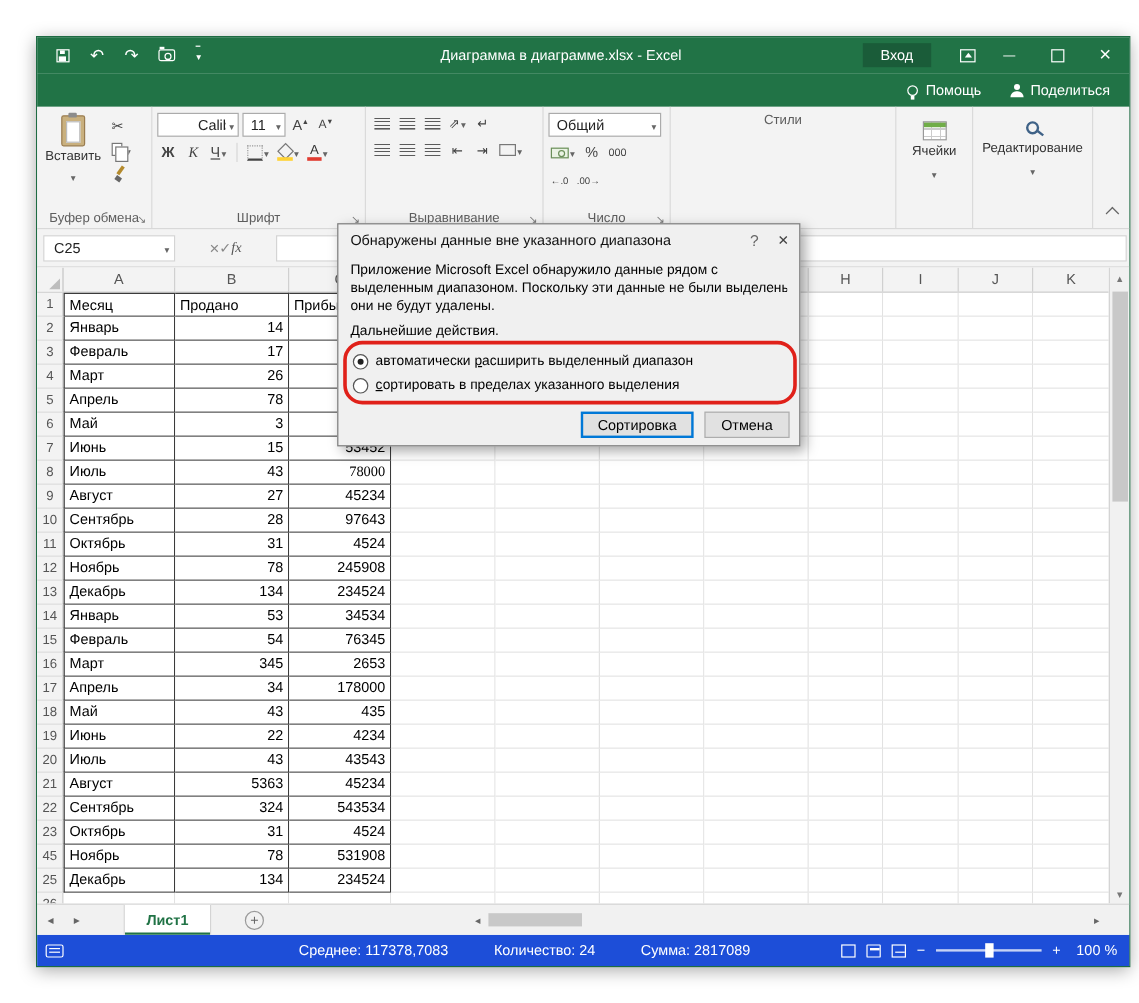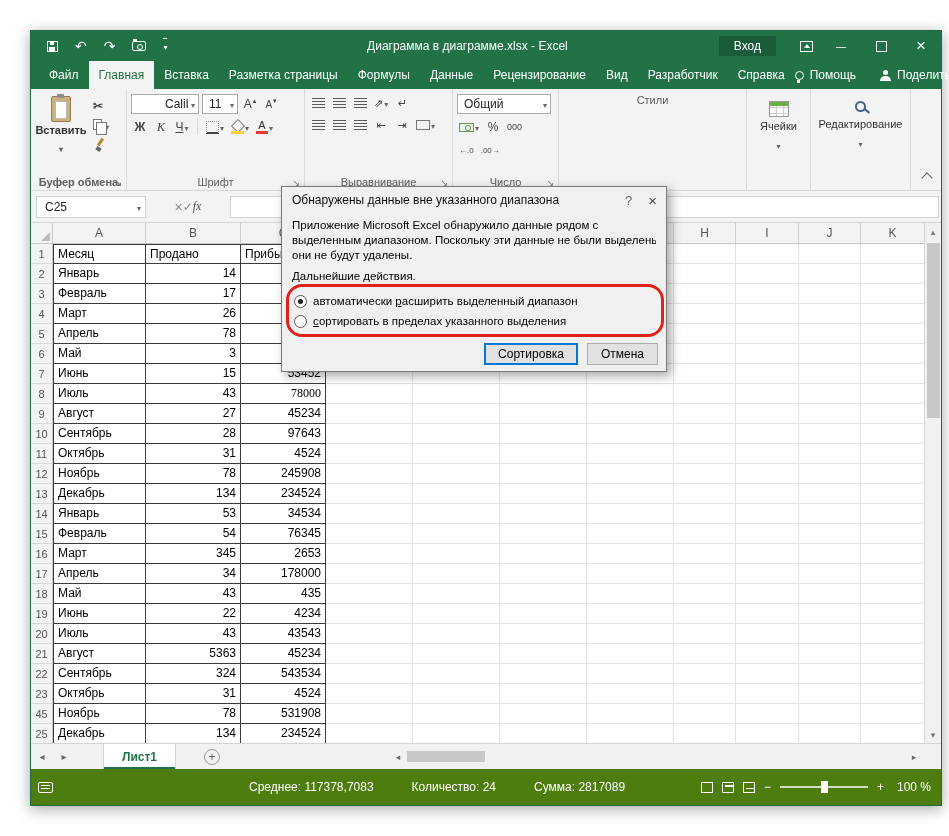--- a/index.html
+++ b/index.html
@@ -48,21 +48,21 @@
   
   .ribbon { display:flex; background:#f3f3f3; border-bottom:1px solid #d8d8d8; height:102px; position:relative; flex:none; }
   .rgroup { display:flex; flex-direction:column; border-right:1px solid #dadada; padding:2px 2px 0; flex:none; }
   .rg-body { flex:1; display:flex; padding:2px; }
   .rg-body.col { flex-direction:column; gap:4px; padding-top:3px; }
   .row { display:flex; align-items:center; gap:3px; }
   .rg-label { height:17px; display:flex; align-items:center; justify-content:center; font-size:11px; color:#5d5d5d; position:relative; }
   .launcher { position:absolute; right:2px; bottom:2px; font-size:9px; color:#777; line-height:9px; }
   .launcher::before { content:"↘"; }
   .dd::before { content:"▾"; font-size:8px; color:#666; }
-  .g-clip { width:96px;font-weight:bold; } .g-font { width:178px; } .g-align { width:148px; }
+  .g-clip { width:96px; } .g-font { width:178px; } .g-align { width:148px; }
   .g-num { width:106px; } .g-styles { width:188px; } .g-cells { width:64px; } .g-edit { width:100px; }
 
   .paste-btn { display:flex; flex-direction:column; align-items:center; width:52px; gap:2px; padding-top:3px; }
   .i-clipboard { width:20px; height:26px; border:1px solid #9a7c4f; background:#c9b07e; border-radius:2px; position:relative; }
   .i-clipboard::before { content:""; position:absolute; left:5px; top:-3px; width:7px; height:4px; background:#8c8c8c; border-radius:1px; }
   .clip-page { position:absolute; left:3px; top:4px; right:3px; bottom:2px; background:#fff; border:1px solid #bbb; }
   .paste-label { font-size:11px; color:#333; }
   .clip-mini { display:flex; flex-direction:column; gap:5px; padding:4px 2px 0 6px; }
   .mini { display:flex; align-items:center; gap:3px; height:15px; }
   .i-scissors::before { content:"✂"; font-size:12px; color:#444; }
@@ -167,21 +167,21 @@
   .add-sheet { align-self:center; width:16px; height:16px; border-radius:50%; border:1px solid #9a9a9a; color:#666; display:flex; align-items:center; justify-content:center; font-size:12px; margin-left:28px; }
   .add-sheet::before { content:"+"; line-height:1; }
   .hscroll { position:absolute; left:360px; right:20px; top:5px; height:15px; display:flex; align-items:center; }
   .hs-arrow { width:14px; color:#666; font-size:9px; text-align:center; }
   .hs-arrow.left::before { content:"◂"; }
   .hs-arrow.right::before { content:"▸"; }
   .hs-thumb { width:78px; height:11px; background:#c8c8c8; margin-left:2px; }
   .hs-track { flex:1; }
 
   
-  .statusbar { height:36px; background:#4d7c0f; color:#fff; display:flex; align-items:center; flex:none; font-size:12px; }
+  .statusbar { height:26px; background:#1d4ed8; color:#fff; display:flex; align-items:center; flex:none; font-size:12px; }
   .sb-mode-icon { width:15px; height:11px; border:1px solid #fff; border-radius:2px; margin-left:7px; position:relative; flex:none; }
   .sb-mode-icon::after { content:""; position:absolute; left:2px; top:2px; right:2px; height:1px; background:#fff; box-shadow:0 3px 0 #fff; }
   .sb-stats { display:flex; gap:38px; margin-left:196px; white-space:nowrap; }
   .sb-right { margin-left:auto; display:flex; align-items:center; gap:9px; padding-right:10px; }
   .view-icon { width:12px; height:11px; border:1px solid #fff; display:inline-block; }
   .view-icon.v2 { border-radius:1px; background:linear-gradient(#fff,#fff) 2px 2px/8px 2px no-repeat; }
   .view-icon.v3 { background:linear-gradient(#fff,#fff) 2px 5px/8px 1px no-repeat; }
   .zoom-minus::before { content:"−"; }
   .zoom-plus::before { content:"+"; }
   .zoom-track { width:88px; height:2px; background:rgba(255,255,255,.75); position:relative; }
@@ -230,32 +230,20 @@
       <div class="tb-right">
         <span class="signin">Вход</span>
         <span class="i-ribbonopts"></span>
         <span class="wbtn min"></span>
         <span class="wbtn max"></span>
         <span class="wbtn close"></span>
       </div>
     </div>
 
     <div class="tabrow">
-      <div style="display:flex">
-          <div class="rtab">Файл</div>
-          <div class="rtab active">Главная</div>
-          <div class="rtab">Вставка</div>
-          <div class="rtab">Разметка страницы</div>
-          <div class="rtab">Формулы</div>
-          <div class="rtab">Данные</div>
-          <div class="rtab">Рецензирование</div>
-          <div class="rtab">Вид</div>
-          <div class="rtab">Разработчик</div>
-          <div class="rtab">Справка</div>
-        </div>
       <div class="tabs-right">
         <span class="help-item">
           <span class="i-bulb"></span>
           <span>Помощь</span>
         </span>
         <span class="share-item">
           <span class="i-person"></span>
           <span>Поделиться</span>
         </span>
       </div>

